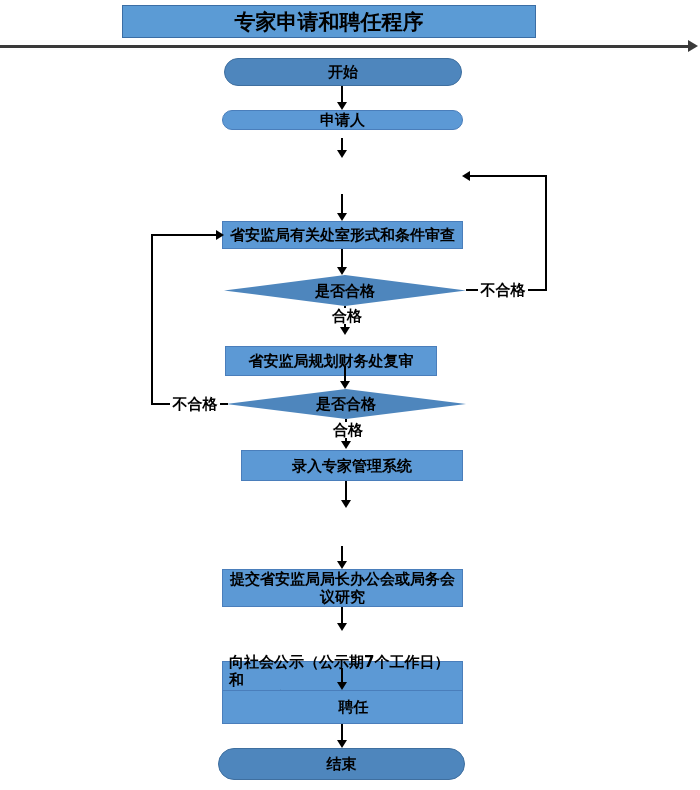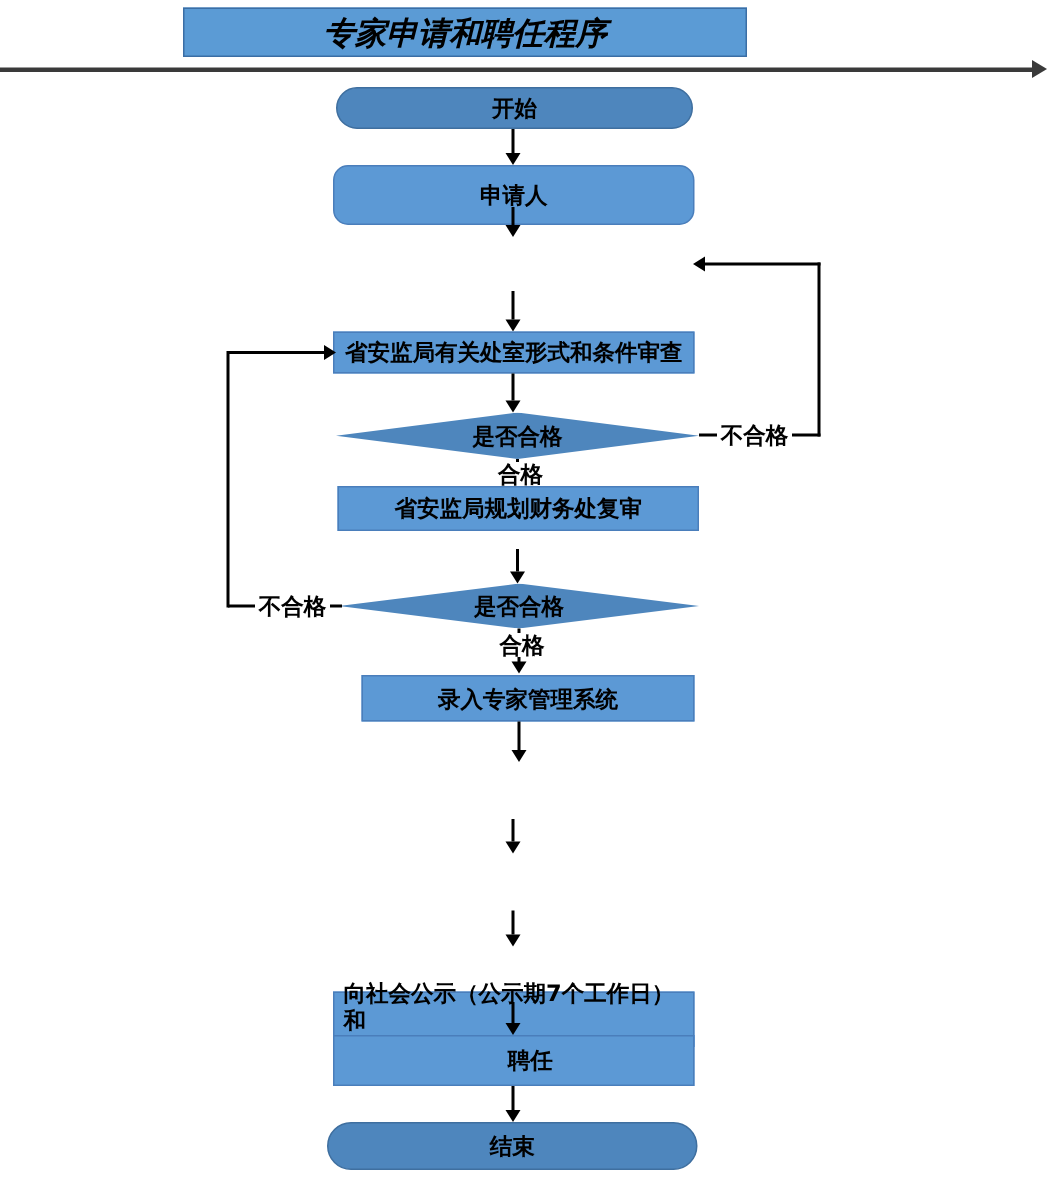--- a/index.html
+++ b/index.html
@@ -11,24 +11,24 @@
   html,body{margin:0;padding:0;}
   body{font-family:"DejaVu Sans",sans-serif;background:#fff;}
   .canvas{position:relative;width:700px;height:790px;background:var(--page-bg);overflow:hidden;}
   .node{position:absolute;display:flex;align-items:center;justify-content:center;
         font-weight:bold;color:var(--text);font-size:15px;line-height:18px;
         text-align:center;white-space:pre-line;box-sizing:border-box;}
   .process{background:var(--rect-bg);border:1px solid var(--rect-border);}
   .terminal{background:var(--terminal-bg);border:1px solid #3F6F9F;border-radius:16px;}
   .diamond{background:var(--diamond-bg);clip-path:polygon(50% 0,100% 50%,50% 100%,0 50%);}
   .left-text{justify-content:flex-start;text-align:left;padding-left:6px;padding-right:4px;}
-  .title-bar{position:absolute;left:122px;top:5px;width:376px;height:33px;
+  .title-bar{position:absolute;left:122px;top:5px;width:414px;height:33px;
         background:var(--title-bg);border:1px solid var(--title-border);
         display:flex;align-items:center;justify-content:center;
-        font-size:21px;font-weight:bold;color:var(--text);box-sizing:border-box;font-style:italic;}
+        font-size:21px;font-weight:bold;color:var(--text);box-sizing:border-box;}
   .vline,.hline{position:absolute;background:var(--line);}
   .vline{width:2px;} .hline{height:2px;}
   .rule{position:absolute;left:0;top:45px;width:690px;height:3px;background:var(--rule);}
   .ah{position:absolute;width:0;height:0;}
   .ah-down{border-left:5px solid transparent;border-right:5px solid transparent;border-top:8px solid var(--line);}
   .ah-left{border-top:5px solid transparent;border-bottom:5px solid transparent;border-right:8px solid var(--line);}
   .ah-right{border-top:5px solid transparent;border-bottom:5px solid transparent;border-left:8px solid var(--line);}
   .ah-rule{border-top:6px solid transparent;border-bottom:6px solid transparent;border-left:10px solid var(--rule);}
   .edge-label{position:absolute;background:var(--page-bg);color:var(--text);
         font-size:15px;font-weight:bold;line-height:16px;text-align:center;padding:0 1px;}
@@ -41,60 +41,62 @@
   <div class="title-bar">专家申请和聘任程序</div>
 
   <div class="rule"></div>
   <div class="ah ah-rule" style="left:688px;top:40px;"></div>
 
   <div class="node terminal" style="left:224px;top:58px;width:238px;height:28px;">开始</div>
 
   <div class="vline" style="left:341px;top:86px;height:16px;"></div>
   <div class="ah ah-down" style="left:337px;top:102px;"></div>
 
-  <div class="node process" style="left:222px;top:110px;width:241px;height:40px;border-radius:10px;">申请人</div>
+  <div class="node process" style="left:222px;top:110px;width:241px;height:20px;border-radius:10px;">申请人</div>
 
   <div class="vline" style="left:341px;top:138px;height:13px;"></div>
   <div class="ah ah-down" style="left:337px;top:150px;"></div>
 
 
   <div class="vline" style="left:341px;top:194px;height:19px;"></div>
   <div class="ah ah-down" style="left:337px;top:213px;"></div>
 
   <div class="node process" style="left:222px;top:221px;width:241px;height:28px;">省安监局有关处室形式和条件审查</div>
 
   <div class="vline" style="left:341px;top:249px;height:18px;"></div>
   <div class="ah ah-down" style="left:337px;top:267px;"></div>
 
   <div class="node diamond" style="left:224px;top:275px;width:242px;height:31px;">是否合格</div>
 
   <div class="vline" style="left:344px;top:306px;height:23px;"></div>
   <div class="edge-label" style="left:330px;top:308px;width:32px;">合格</div>
   <div class="ah ah-down" style="left:340px;top:327px;"></div>
 
-  <div class="node process" style="left:225px;top:324px;width:241px;height:30px;">省安监局规划财务处复审</div>
+  <div class="node process" style="left:225px;top:346px;width:212px;height:30px;">省安监局规划财务处复审</div>
 
   <div class="vline" style="left:344px;top:366px;height:15px;"></div>
   <div class="ah ah-down" style="left:340px;top:381px;"></div>
 
   <div class="node diamond" style="left:226px;top:389px;width:240px;height:30px;">是否合格</div>
 
   <div class="vline" style="left:345px;top:419px;height:23px;"></div>
   <div class="edge-label" style="left:331px;top:422px;width:32px;">合格</div>
   <div class="ah ah-down" style="left:341px;top:441px;"></div>
 
   <div class="node process" style="left:226px;top:450px;width:222px;height:31px;margin-left:15px;">录入专家管理系统</div>
 
   <div class="vline" style="left:345px;top:481px;height:19px;"></div>
   <div class="ah ah-down" style="left:341px;top:500px;"></div>
 
 
   <div class="vline" style="left:341px;top:546px;height:15px;"></div>
   <div class="ah ah-down" style="left:337px;top:561px;"></div>
 
+  <div class="node process" style="left:222px;top:569px;width:241px;height:38px;">提交省安监局局长办公会或局务会
+议研究</div>
 
   <div class="vline" style="left:341px;top:607px;height:16px;"></div>
   <div class="ah ah-down" style="left:337px;top:623px;"></div>
 
   <div class="node process left-text" style="left:222px;top:631px;width:241px;height:37px;margin-top:30px;">向社会公示（公示期7个工作日）和
 公布专家名单</div>
 
   <div class="vline" style="left:341px;top:668px;height:14px;"></div>
   <div class="ah ah-down" style="left:337px;top:682px;"></div>
 

